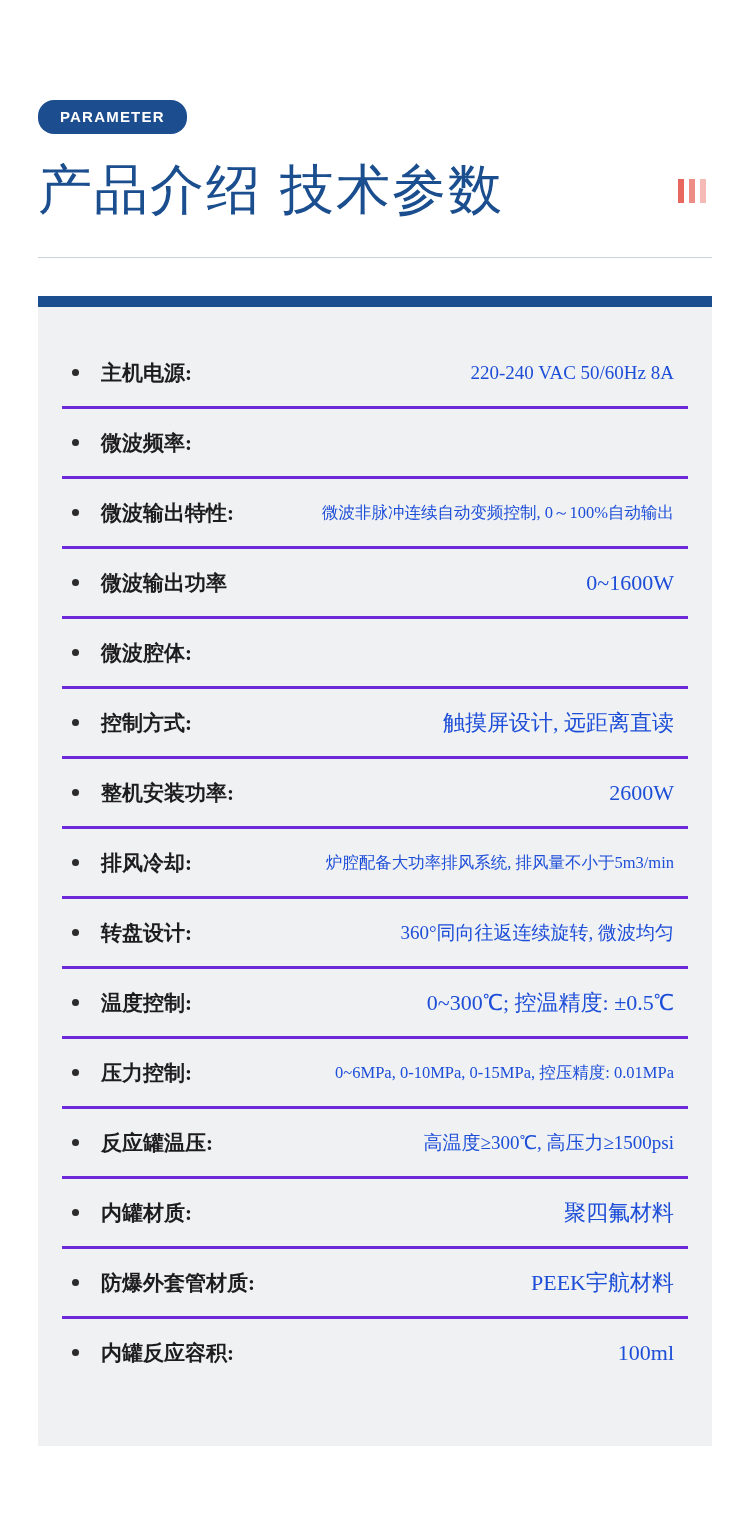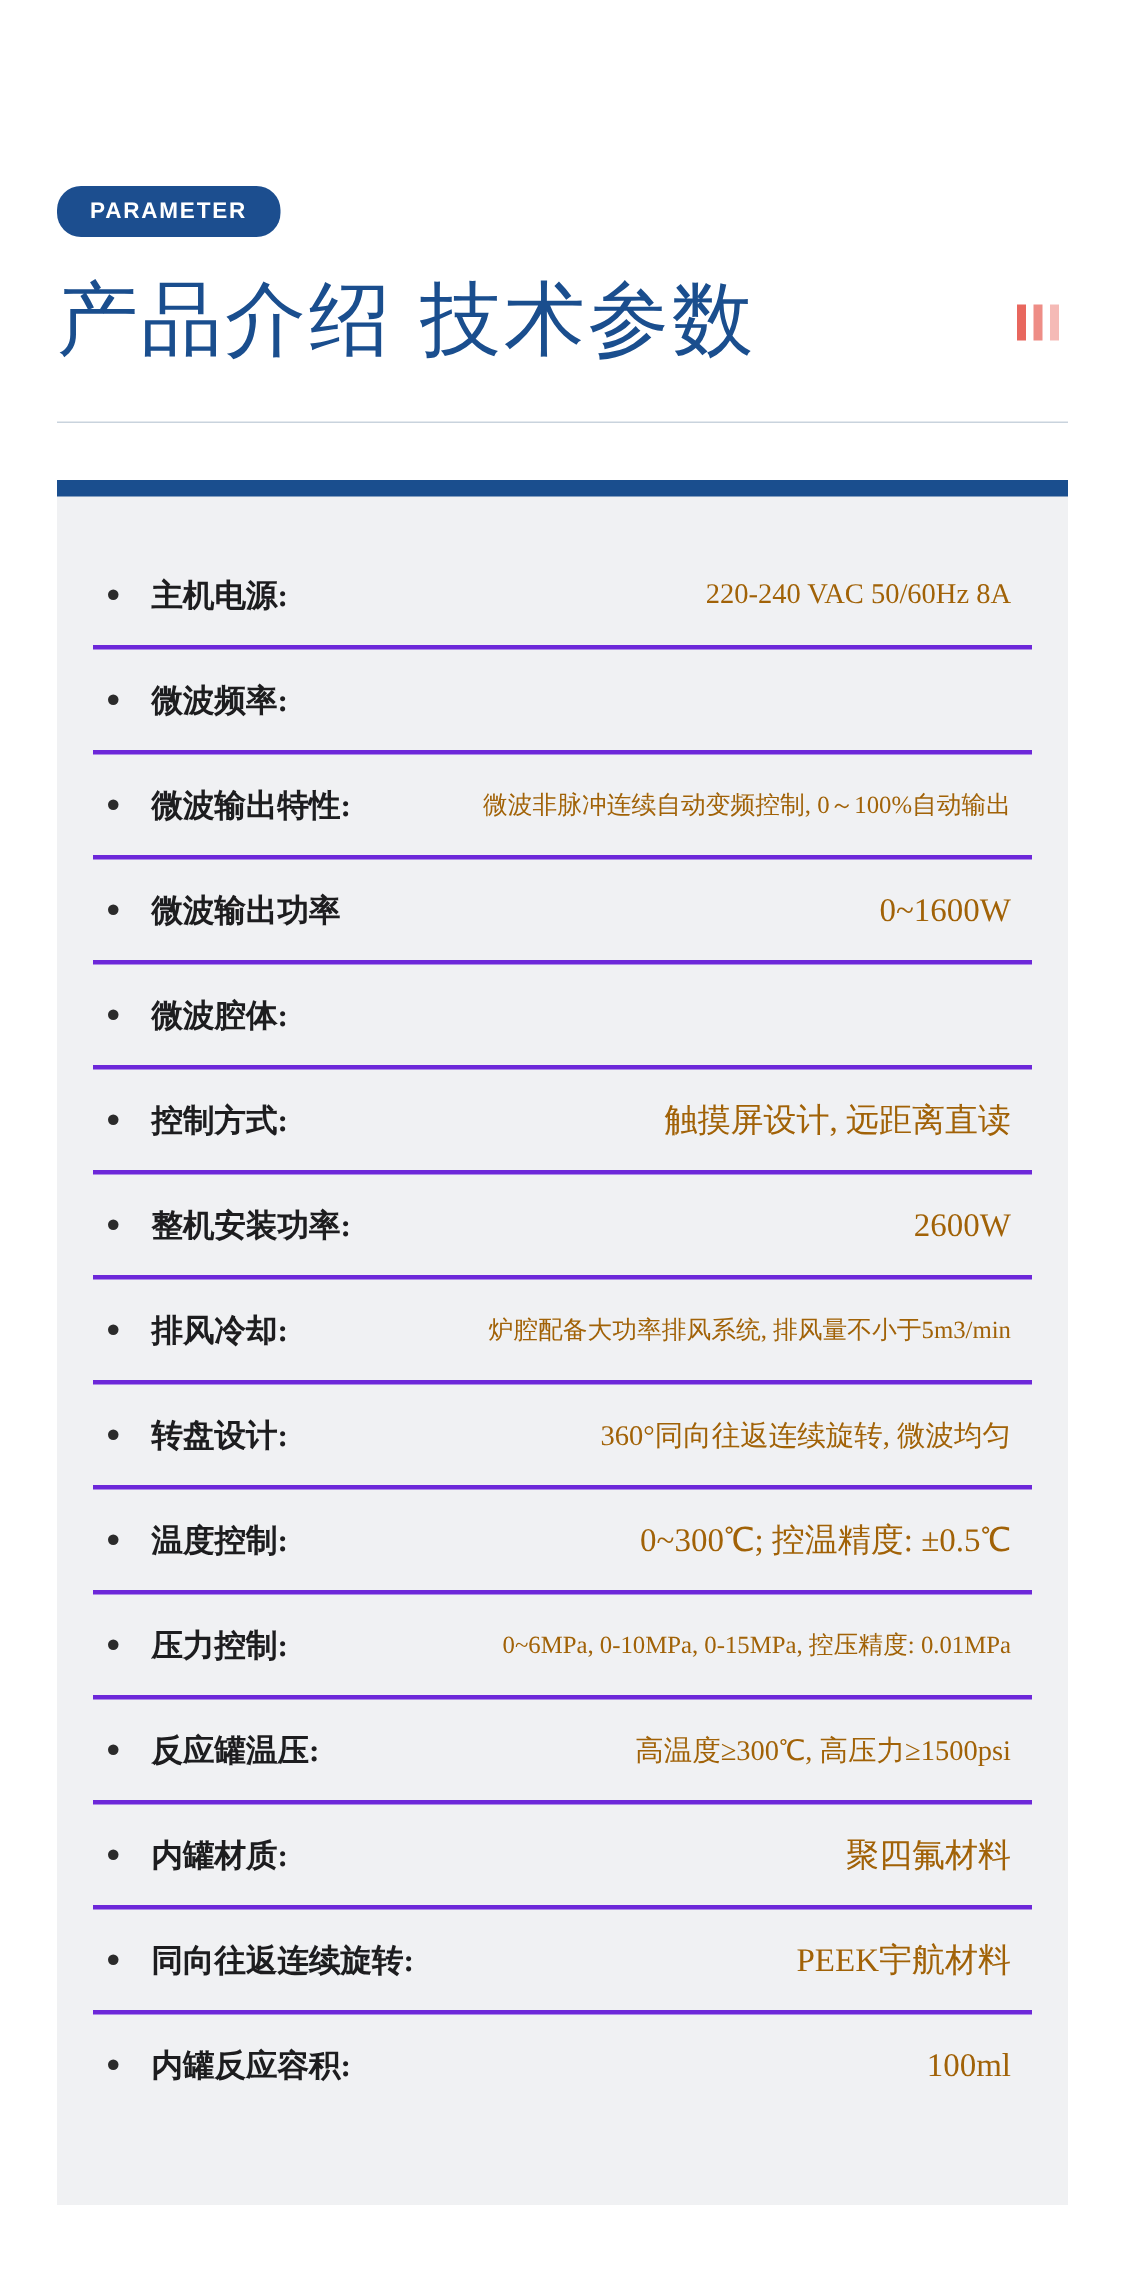--- a/index.html
+++ b/index.html
@@ -13,21 +13,20 @@
     font-family: "Liberation Sans", sans-serif;
     color: #222;
     overflow: hidden;
   }
   .page {
     position: relative;
     width: 750px;
     height: 1444px;
     box-sizing: border-box;
     padding: 0 38px;
-    margin-top: 24px;
   }
 
   
   .badge-wrap {
     padding-top: 100px;
   }
   .badge {
     display: inline-block;
     background: #1c4e8f;
     color: #ffffff;
@@ -114,21 +113,21 @@
     font-size: 21px;
     color: #1d1d1f;
     white-space: nowrap;
     font-family: "Liberation Serif", serif;
     font-weight: 600;
   }
   .value {
     flex: 1 1 auto;
     text-align: right;
     font-size: 22px;
-    color: #a16207;
+    color: #1d4ed8;
     font-family: "Liberation Serif", serif;
     white-space: nowrap;
     padding-left: 10px;
   }
   .value.small {
     font-size: 16.5px;
   }
   .value.mid {
     font-size: 19px;
   }
@@ -217,21 +216,21 @@
             <span class="label">反应罐温压:</span>
             <span class="value mid">高温度≥300℃, 高压力≥1500psi</span>
           </div>
           <div class="row">
             <span class="bullet"></span>
             <span class="label">内罐材质:</span>
             <span class="value">聚四氟材料</span>
           </div>
           <div class="row">
             <span class="bullet"></span>
-            <span class="label">同向往返连续旋转:</span>
+            <span class="label">防爆外套管材质:</span>
             <span class="value">PEEK宇航材料</span>
           </div>
           <div class="row">
             <span class="bullet"></span>
             <span class="label">内罐反应容积:</span>
             <span class="value">100ml</span>
           </div>
         </div>
     </div>
   </div>

